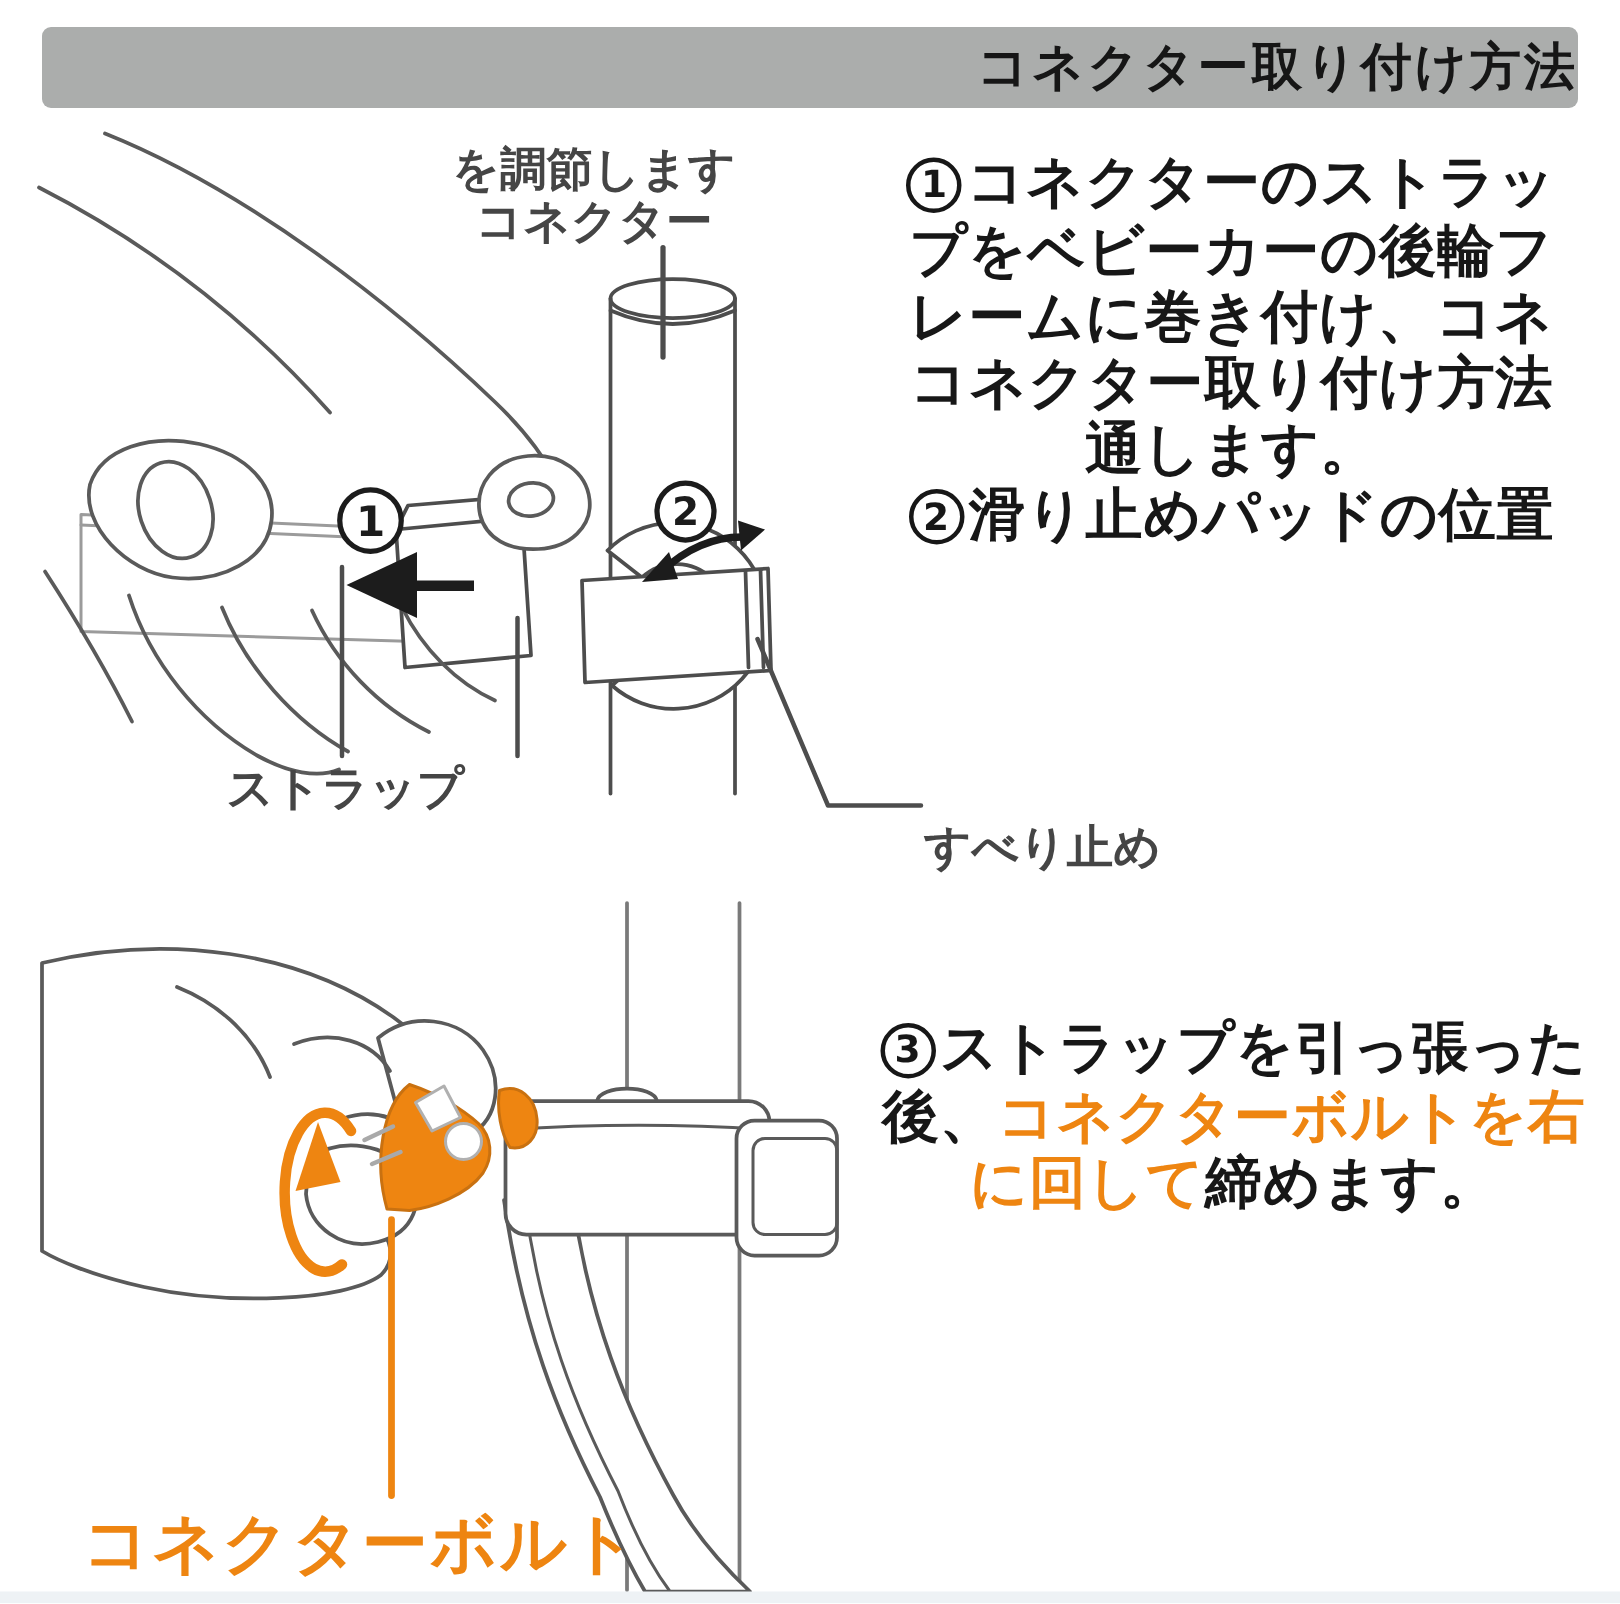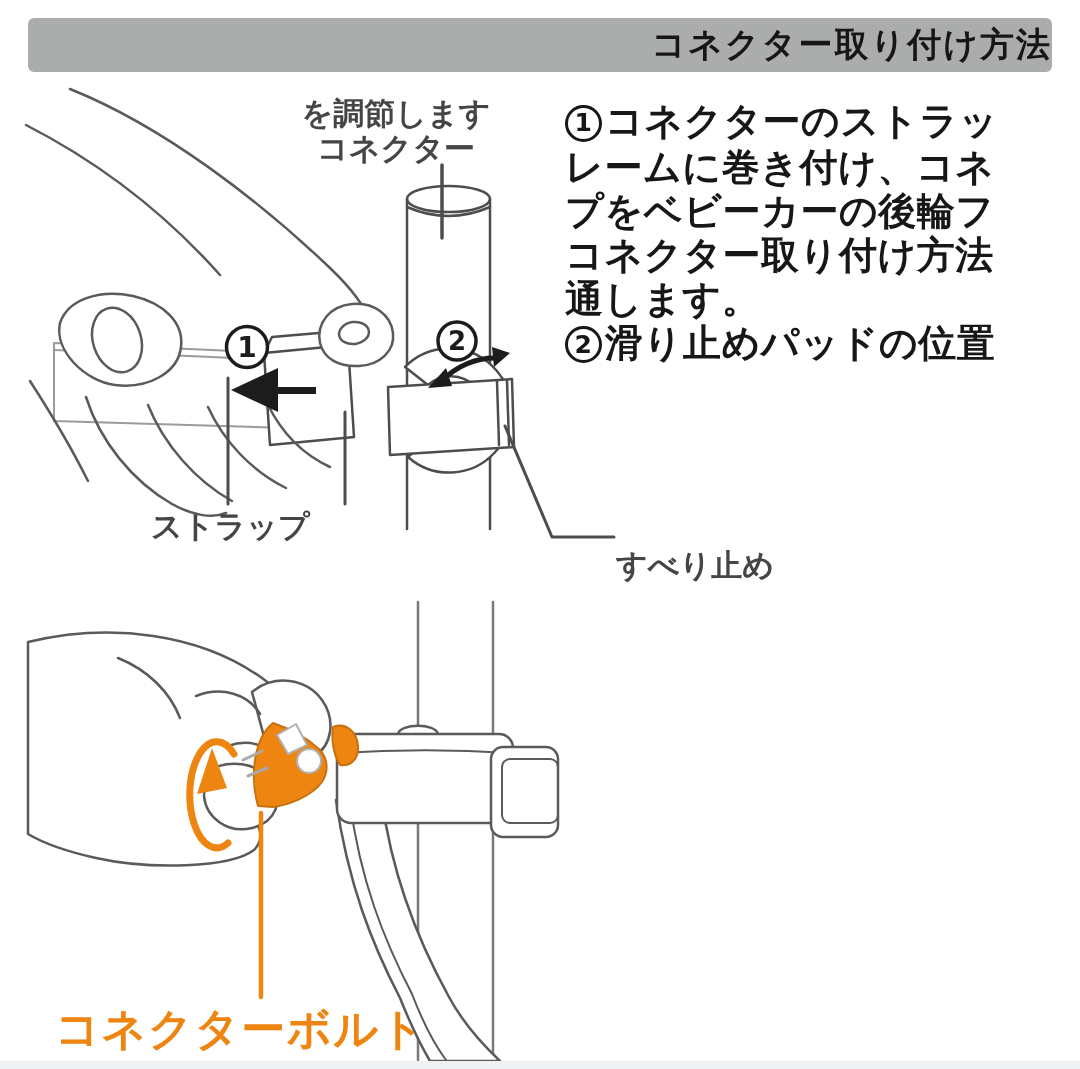--- a/index.html
+++ b/index.html
@@ -10,21 +10,21 @@
   .title-bar{
     position:absolute;left:28px;top:18px;width:1024px;height:54px;
     background:#abadac;border-radius:6px;
     display:flex;align-items:center;justify-content:flex-end;
   }
   .title-bar span{font-size:34px;font-weight:bold;color:#161616;letter-spacing:2px;}
 
   .svg-top{position:absolute;left:0;top:85px;}
   .svg-bottom{position:absolute;left:0;top:600px;}
 
-  .steps{position:absolute;left:565px;}
+  .steps{position:absolute;left:565px;text-align:center;}
   .steps12{top:99px;width:512px;}
   .steps3{top:676px;width:515px;}
   .line{font-size:38px;font-weight:bold;color:#171717;line-height:44px;white-space:nowrap;letter-spacing:0.5px;}
   .cnum{
     display:inline-flex;width:37px;height:37px;box-sizing:border-box;
     border:3px solid #171717;border-radius:50%;
     align-items:center;justify-content:center;
     font-size:25px;font-weight:bold;margin-right:3px;transform:translateY(-3px);
   }
   .cnum:empty{display:none;}
@@ -123,22 +123,22 @@
     <div>を調節します</div>
     <div>コネクター</div>
   </div>
   <div class="d-label strap-label">ストラップ</div>
   <div class="d-label pad-label">
     <div>すべり止め</div>
   </div>
 
   <div class="steps steps12">
     <div class="line"><span class="cnum">1</span><span>コネクターのストラッ</span></div>
+    <div class="line"><span>プをベビーカーの後輪フ</span></div>
     <div class="line"><span>レームに巻き付け、コネ</span></div>
-    <div class="line"><span>プをベビーカーの後輪フ</span></div>
     <div class="line"><span>コネクター取り付け方法</span></div>
     <div class="line"><span>通します。</span></div>
     <div class="line"><span class="cnum">2</span><span>滑り止めパッドの位置</span></div>
   </div>
 
   <svg class="svg-bottom" width="580" height="462" viewBox="0 0 580 462" xmlns="http://www.w3.org/2000/svg">
     <g stroke="#5a5a5a" stroke-width="2.5" fill="none" stroke-linecap="round" stroke-linejoin="round">
 
       <g stroke="#7a7a7a">
         <rect x="418" y="2" width="75" height="458" fill="#ffffff" stroke="none"></rect>
@@ -184,15 +184,20 @@
         <line x1="243" y1="160" x2="262" y2="151" stroke="#a9a9a9" stroke-width="3"></line>
         <line x1="248" y1="176" x2="267" y2="168" stroke="#a9a9a9" stroke-width="3"></line>
       </g>
 
       <line x1="261" y1="213" x2="261" y2="397" stroke="#ee8511" stroke-width="4.5"></line>
     </g>
   </svg>
 
   <div class="bolt-label">コネクターボルト</div>
 
+  <div class="steps steps3">
+    <div class="line"><span class="cnum">3</span><span>ストラップを引っ張った</span></div>
+    <div class="line"><span>後、</span><span class="orange">コネクターボルトを右</span></div>
+    <div class="line"><span class="orange">に回して</span><span>締めます。</span></div>
+  </div>
 
   <div class="bottom-strip"></div>
 </div>
 
 </body></html>

